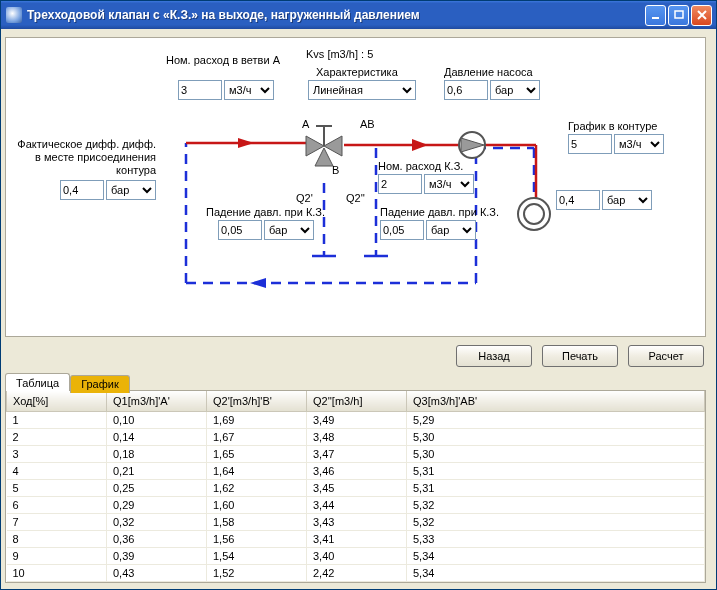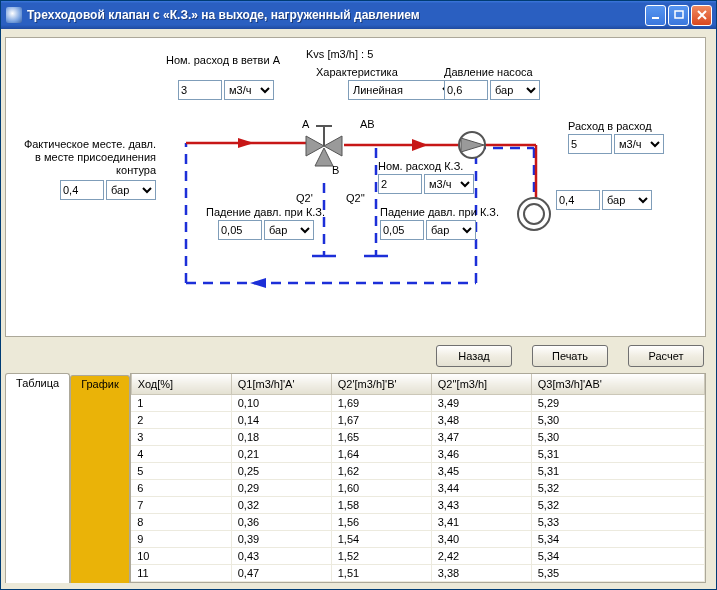--- a/index.html
+++ b/index.html
@@ -72,24 +72,24 @@
     padding:1px 2px;
   }
   .unit-sel {
     height:20px; width:50px;
     border:1px solid #7f9db9; background:#fff;
     font-family:inherit; font-size:11px;
   }
   .char-sel {
     height:20px; width:108px;
     border:1px solid #7f9db9; background:#fff;
-    font-family:inherit; font-size:11px;margin-left:40px;
-  }
-
-  .btn-row { display:flex; justify-content:flex-end; gap:20px; padding: 2px 2px 0 0; }
+    font-family:inherit; font-size:11px;
+  }
+
+  .btn-row { display:flex; justify-content:flex-end; gap:10px; padding: 2px 2px 0 0; }
   .btn {
     height:22px; min-width:76px;
     border:1px solid #707070;
     background: linear-gradient(to bottom, #fff 0%, #f0ede2 50%, #e4e1d2 100%);
     font-family:inherit; font-size:11px;
     border-radius:3px;
     cursor:pointer;
   }
 
   .tabbar { display:flex; margin-bottom:-1px; }
@@ -242,38 +242,38 @@
       <div class="fld-wrap" style="left:302px; top:42px;">
         <select class="char-sel"><option>Линейная</option></select>
       </div>
 
       <div class="lbl" style="left:438px; top:28px;">Давление насоса</div>
       <div class="fld-wrap" style="left:438px; top:42px;">
         <input class="fld" value="0,6" style="">
         <select class="unit-sel"><option>бар</option></select>
       </div>
 
-      <div class="lbl" style="left:562px; top:82px;">Расход в расход</div>
+      <div class="lbl" style="left:562px; top:82px;">График в контуре</div>
       <div class="fld-wrap" style="left:562px; top:96px;">
         <input class="fld" value="5" style="">
         <select class="unit-sel"><option>м3/ч</option></select>
       </div>
 
       <div class="lbl" style="left:372px; top:122px;">Ном. расход К.З.</div>
       <div class="fld-wrap" style="left:372px; top:136px;">
         <input class="fld" value="2" style="">
         <select class="unit-sel"><option>м3/ч</option></select>
       </div>
 
       <div class="fld-wrap" style="left:550px; top:152px;">
         <input class="fld" value="0,4" style="">
         <select class="unit-sel"><option>бар</option></select>
       </div>
 
-      <div class="lbl" style="left:10px; top:100px; text-align:right; width:140px;">Фактическое месте. давл.</div>
+      <div class="lbl" style="left:10px; top:100px; text-align:right; width:140px;">Фактическое дифф. дифф.</div>
       <div class="lbl" style="left:10px; top:113px; text-align:right; width:140px;">в месте присоединения</div>
       <div class="lbl" style="left:10px; top:126px; text-align:right; width:140px;">контура</div>
       <div class="fld-wrap" style="left:54px; top:142px;">
         <input class="fld" value="0,4" style="">
         <select class="unit-sel"><option>бар</option></select>
       </div>
 
       <div class="lbl" style="left:200px; top:168px;">Падение давл. при К.З.</div>
       <div class="fld-wrap" style="left:212px; top:182px;">
         <input class="fld" value="0,05" style="">
@@ -293,21 +293,21 @@
       <div class="lbl" style="left:340px; top:154px;">Q2''</div>
 
     </div>
 
     <div class="btn-row">
       <button class="btn">Назад</button>
       <button class="btn">Печать</button>
       <button class="btn">Расчет</button>
     </div>
 
-    <div style="display:flex; flex:1; overflow:hidden;">
+    <div style="display:flex; flex-direction:column; flex:1; overflow:hidden;">
       <div class="tabbar">
         <div class="tab active">Таблица</div>
         <div class="tab">График</div>
       </div>
       <div class="table-wrap">
         <table class="tbl">
           <colgroup>
             <col style="width:100px">
               <col style="width:100px">
               <col style="width:100px">

